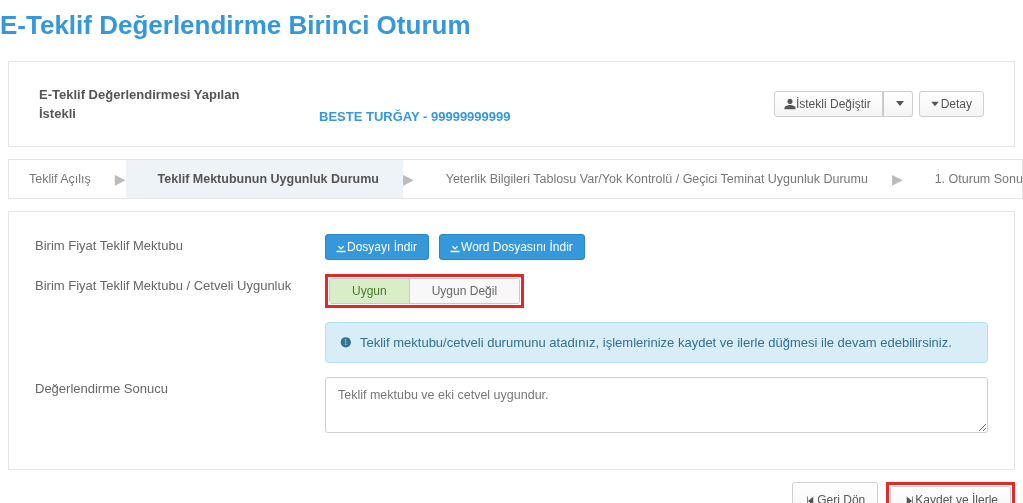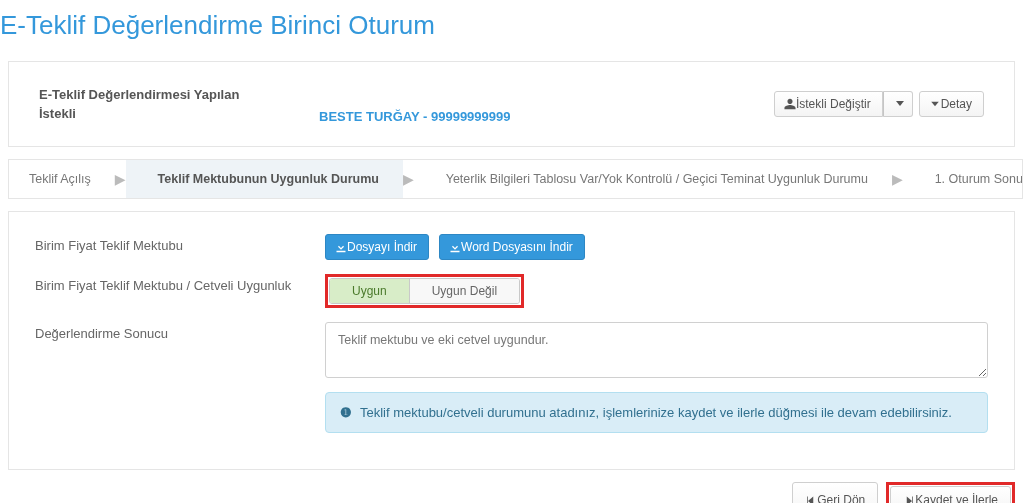--- a/index.html
+++ b/index.html
@@ -5,21 +5,21 @@
   * { box-sizing: border-box; margin: 0; padding: 0; }
   body {
     font-family: "Helvetica Neue", Helvetica, Arial, sans-serif;
     font-size: 13px;
     color: #555;
     background: #fff;
     width: 1023px;
   }
   .page-title {
     font-size: 26px;
-    font-weight: 400;
+    font-weight: 700;
     color: #3498db;
     padding: 10px 0 14px 0;
     margin: 0 0 6px 0;
   }
   .panel {
     border: 1px solid #e5e5e5;
     background: #fff;
     margin: 0 8px 12px 8px;
   }
   .panel-inner {
@@ -269,32 +269,32 @@
       <span class="highlight-box">
         <span class="toggle-group">
           <span class="toggle-btn selected-green">Uygun</span>
           <span class="toggle-btn">Uygun Değil</span>
         </span>
       </span>
     </div>
   </div>
 
   <div class="form-row">
-    <div class="flabel">Değerlendirme Sonucu</div>
-    <div class="fcontrol">
-      <textarea class="feedback" style="">Teklif mektubu ve eki cetvel uygundur.</textarea>
-    </div>
-  </div>
-
-  <div class="form-row">
     <div class="flabel"></div>
     <div class="fcontrol">
       <div class="alert-info">
         <span class="info-icon">❶</span><span>Teklif mektubu/cetveli durumunu atadınız, işlemlerinize kaydet ve ilerle düğmesi ile devam edebilirsiniz.</span>
       </div>
+    </div>
+  </div>
+
+  <div class="form-row">
+    <div class="flabel">Değerlendirme Sonucu</div>
+    <div class="fcontrol">
+      <textarea class="feedback" style="">Teklif mektubu ve eki cetvel uygundur.</textarea>
     </div>
   </div>
 
 </div>
 
 <div class="footer-actions">
   <button class="btn">
     <svg class="ico dark" viewBox="0 0 16 16">
         <path d="M11 2v12L4 8l7-6zM3 2h1v12H3z"></path>
       </svg>

